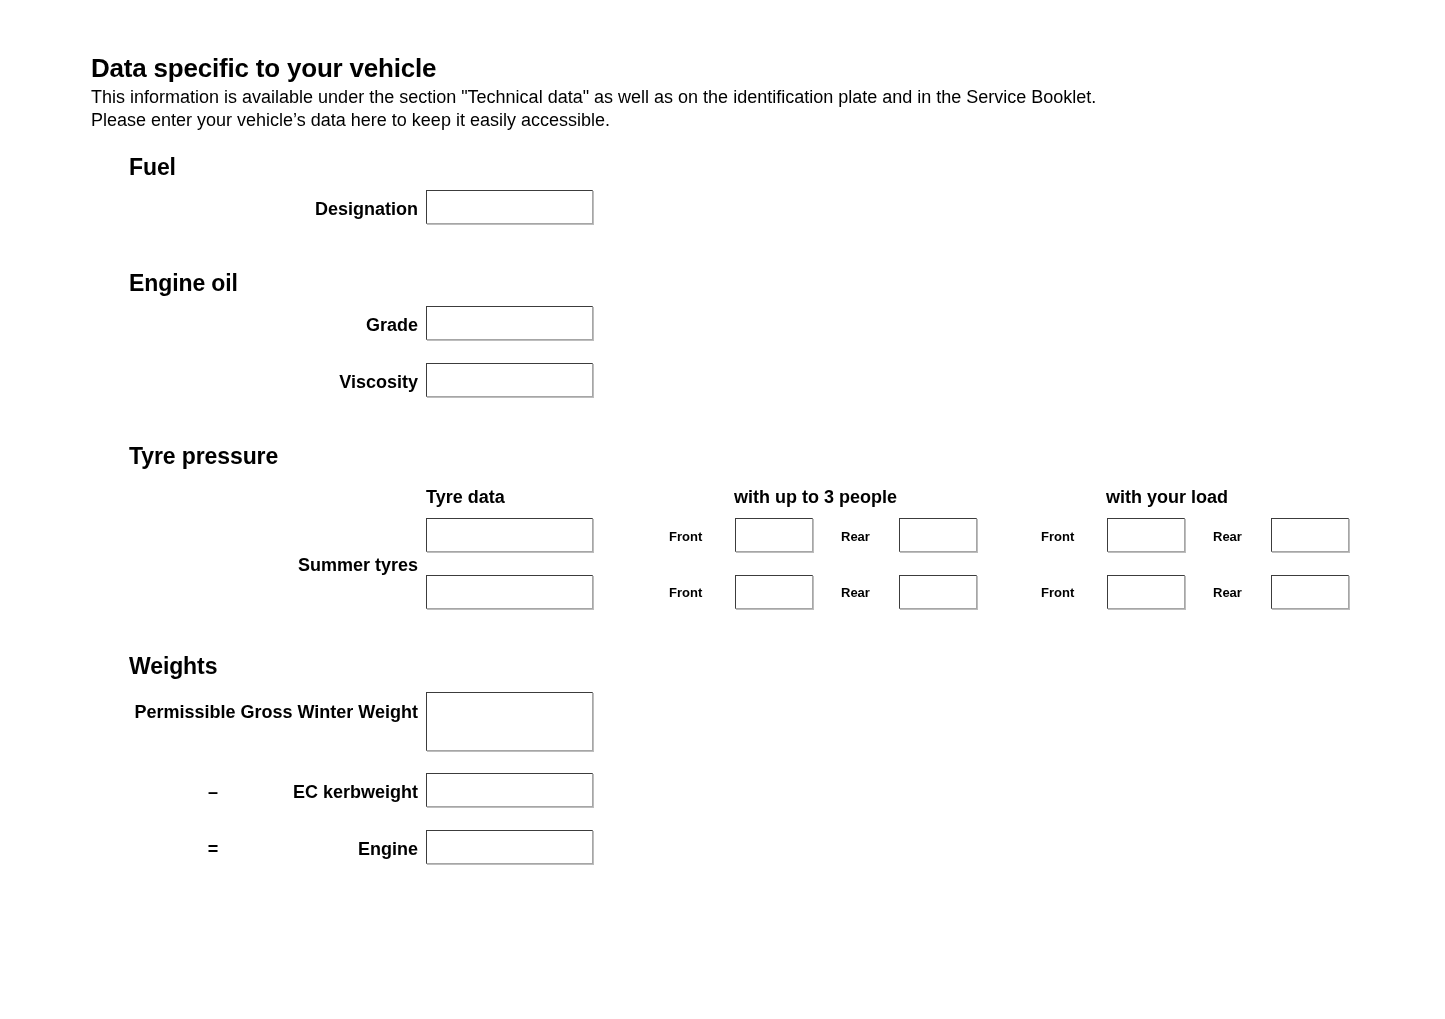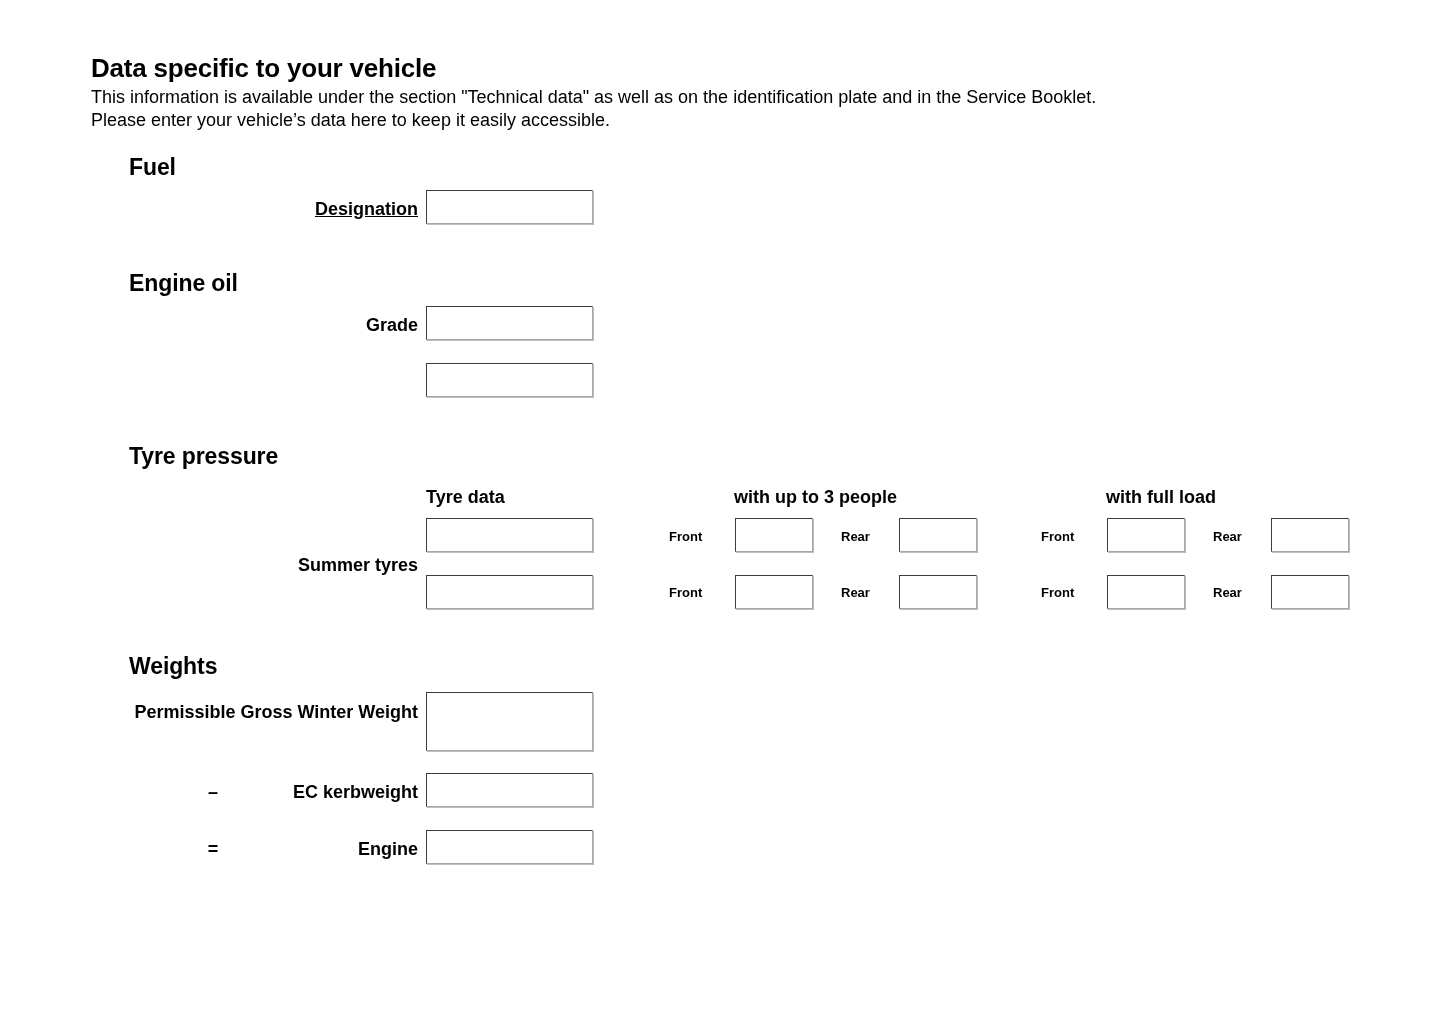--- a/index.html
+++ b/index.html
@@ -132,35 +132,36 @@
 
   <div class="doc-title">Data specific to your vehicle</div>
 
   <div class="intro">
     <div>This information is available under the section "Technical data" as well as on the identification plate and in the Service Booklet.</div>
     <div>Please enter your vehicle’s data here to keep it easily accessible.</div>
   </div>
 
   <div class="section-heading" id="heading-fuel">Fuel</div>
 
-  <div class="field-label label-right-418" style="top:198px;text-decoration:underline;">Designation</div>
+  <div class="field-label label-right-418" style="top:198px;">Designation</div>
   <input class="inputbox box-wide" style="top: 190px;" type="text" value="">
 
   <div class="section-heading" id="heading-engineoil">Engine oil</div>
 
   <div class="field-label label-right-418" style="top:314px;">Grade</div>
   <input class="inputbox box-wide" style="top: 306px;" type="text" value="">
 
+  <div class="field-label label-right-418" style="top:371px;">Viscosity</div>
   <input class="inputbox box-wide" style="top: 363px;" type="text" value="">
 
   <div class="section-heading" id="heading-tyre">Tyre pressure</div>
 
   <div class="col-header" id="col-header-tyresize">Tyre data</div>
   <div class="col-header" id="col-header-3people">with up to 3 people</div>
-  <div class="col-header" id="col-header-fullload">with full load</div>
+  <div class="col-header" id="col-header-fullload">with your load</div>
 
   <div class="field-label label-right-418" style="top:554px;">Summer tyres</div>
   <input class="inputbox box-wide" style="top: 518px;" type="text" value="">
 
   <div class="inline-label" style="left:669px; top:526px;">Front</div>
   <input class="inputbox box-small" style="left: 735px; top: 518px;" type="text" value="">
 
   <div class="inline-label" style="left:841px; top:526px;">Rear</div>
   <input class="inputbox box-small" style="left: 899px; top: 518px;" type="text" value="">
 

